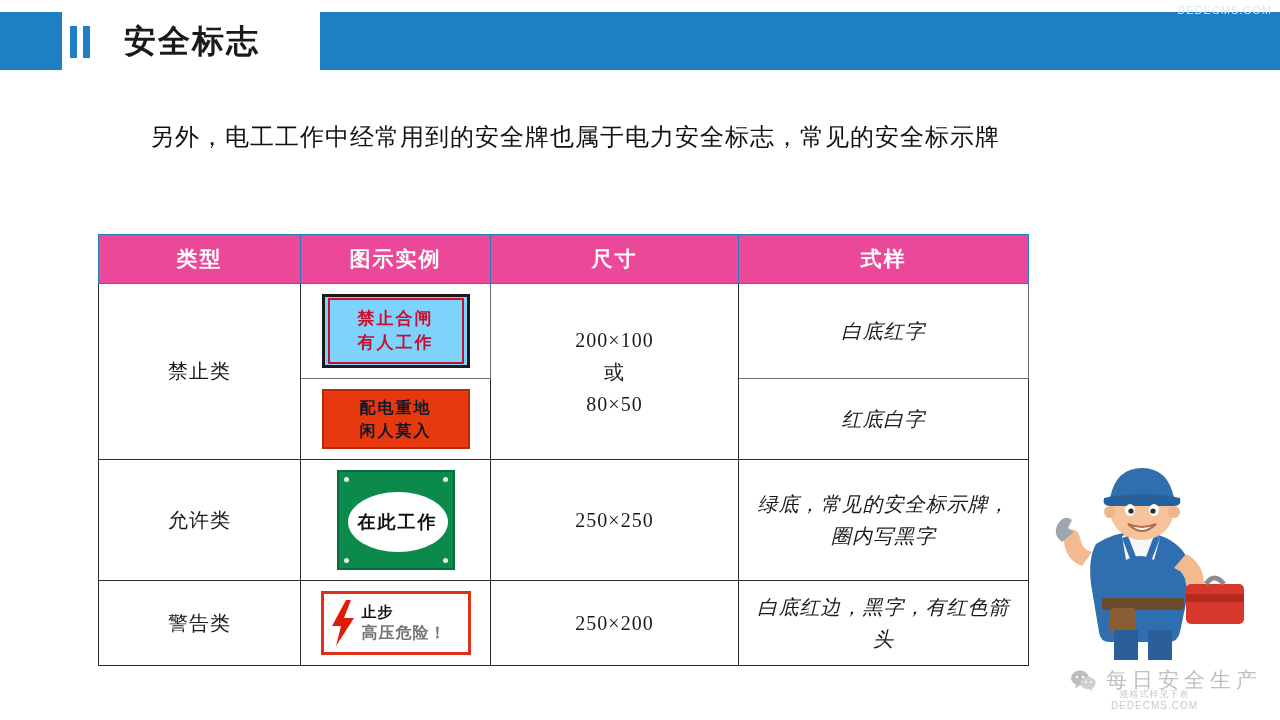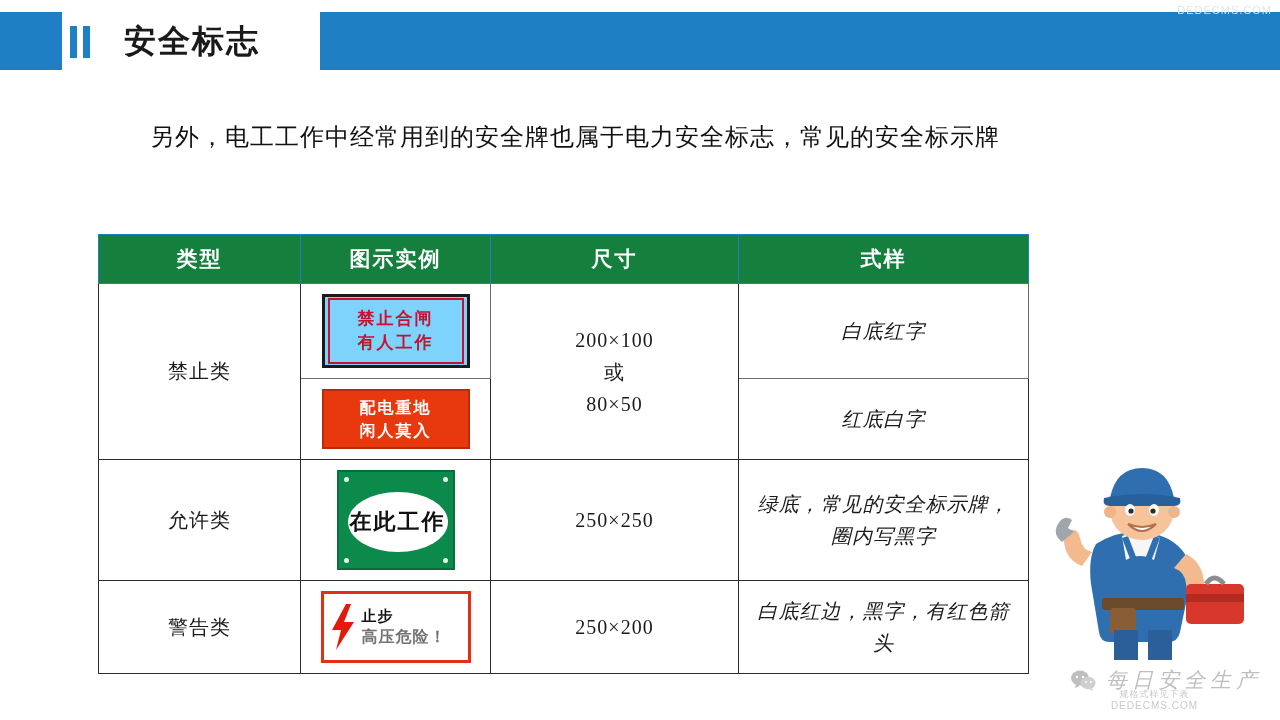--- a/index.html
+++ b/index.html
@@ -92,21 +92,21 @@
     border-collapse: collapse;
     width: 930px;
     table-layout: fixed;
   }
   table.sign-table col.c1 { width: 202px; }
   table.sign-table col.c2 { width: 190px; }
   table.sign-table col.c3 { width: 248px; }
   table.sign-table col.c4 { width: 290px; }
 
   table.sign-table th {
-    background: #15803d;
+    background: #ec4899;
     color: #ffffff;
     font-family: "Liberation Sans", sans-serif;
     font-weight: bold;
     font-size: 21px;
     letter-spacing: 2px;
     height: 46px;
     border: 1px solid #1e7fc4;
     text-align: center;
   }
   table.sign-table td {
@@ -162,21 +162,21 @@
     background: #e8380d;
     border: 2px solid #b82a08;
     display: flex;
     flex-direction: column;
     align-items: center;
     justify-content: center;
   }
   .sign-b .line {
     font-family: "Liberation Sans", sans-serif;
     font-weight: bold;
-    color: #ffffff;
+    color: #0f172a;
     font-size: 16px;
     letter-spacing: 2px;
     line-height: 23px;
   }
   
   .sign-c {
     position: relative;
     width: 118px;
     height: 100px;
     background: #0b8a4b;
@@ -190,39 +190,39 @@
     height: 60px;
     background: #ffffff;
     border-radius: 50px / 30px;
     display: flex;
     align-items: center;
     justify-content: center;
   }
   .sign-c .oval span {
     font-family: "Liberation Sans", sans-serif;
     font-weight: bold;
-    font-size: 22px;
+    font-size: 18px;
     letter-spacing: 2px;
     color: #111;
   }
   .sign-c .dot {
     position: absolute;
     width: 5px;
     height: 5px;
     background: #e9f4ec;
     border-radius: 50%;
   }
   .sign-c .d1 { left: 5px;  top: 5px; }
   .sign-c .d2 { right: 5px; top: 5px; }
   .sign-c .d3 { left: 5px;  bottom: 5px; }
   .sign-c .d4 { right: 5px; bottom: 5px; }
   
   .sign-d {
     width: 150px;
-    height: 72px;
+    height: 64px;
     background: #ffffff;
     border: 3px solid #e03015;
     display: flex;
     align-items: center;
     padding: 16px 6px;
     box-sizing: border-box;
   }
   .sign-d .bolt {
     width: 26px;
     height: 46px;
@@ -263,21 +263,20 @@
     letter-spacing: 1px;
   }
   .wm-bottom {
     position: absolute;
     right: 18px;
     bottom: 26px;
     display: flex;
     align-items: center;
     gap: 10px;
     opacity: 0.55;
-    font-style: italic;
   }
   .wm-bottom .wx-icon {
     width: 26px;
     height: 22px;
     flex: 0 0 26px;
   }
   .wm-bottom .wx-text {
     font-family: "Liberation Serif", serif;
     font-size: 21px;
     letter-spacing: 5px;

